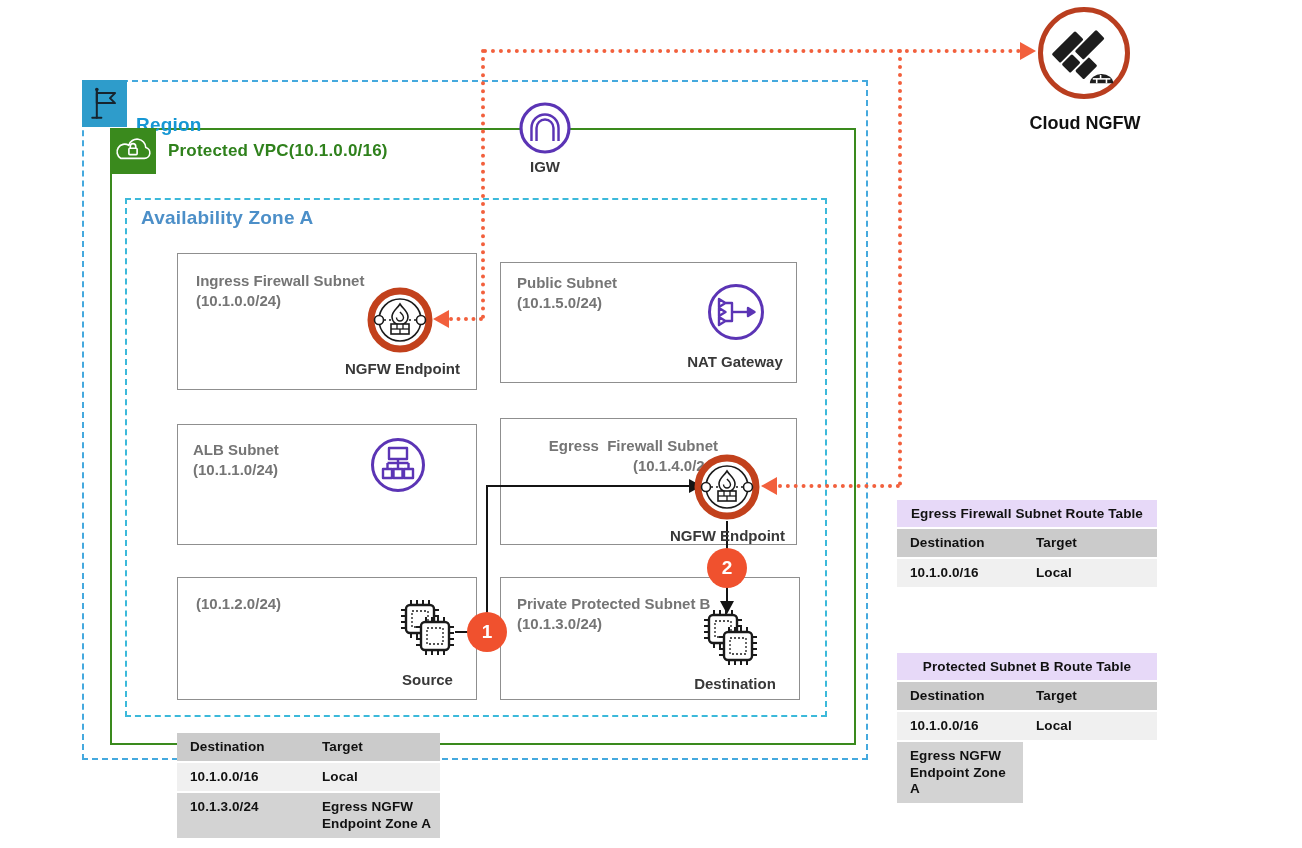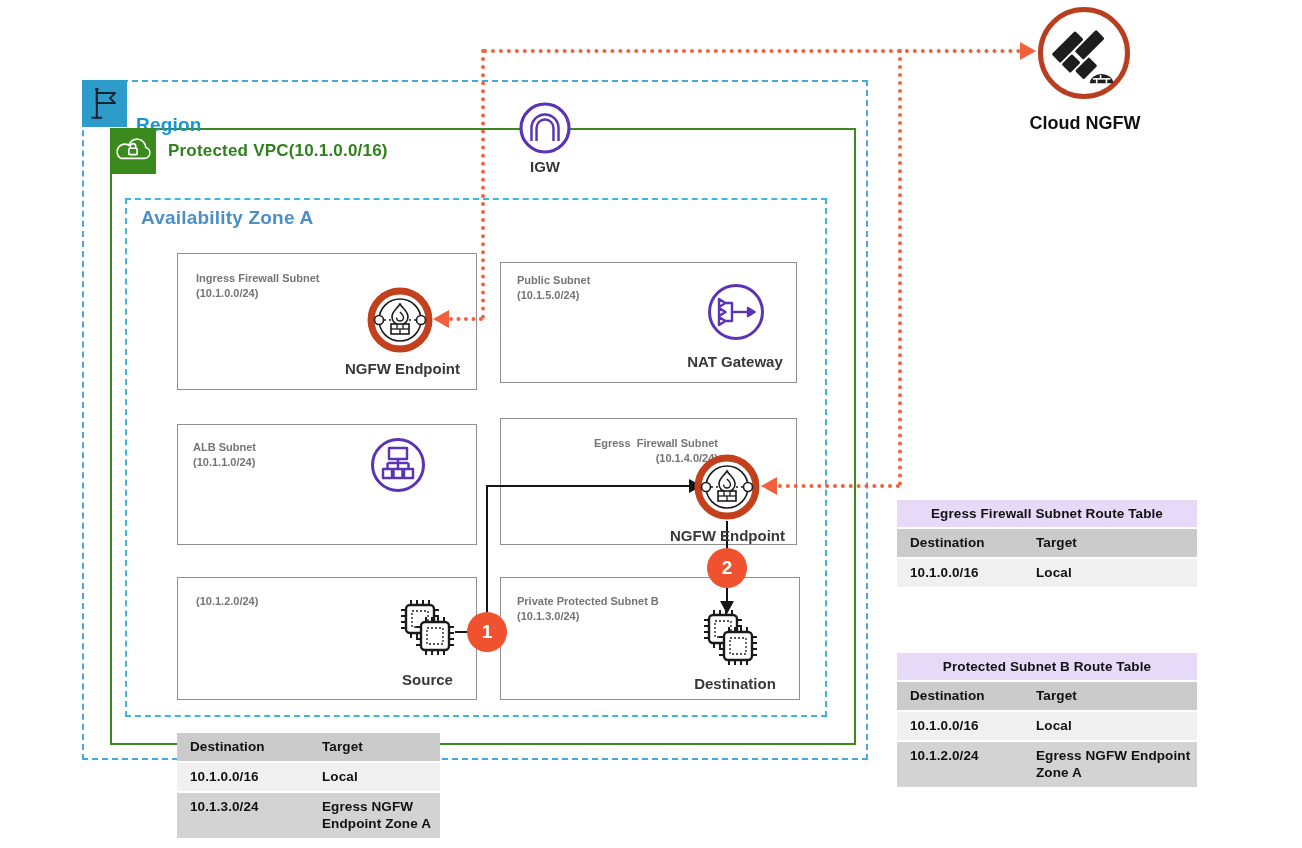--- a/index.html
+++ b/index.html
@@ -9,21 +9,21 @@
   
   .region-border{border:2px dashed #45A9DE;z-index:0;}
   .vpc-border{border:2px solid #3A8A1D;z-index:0;}
   .az-border{border:2px dashed #3CB9DA;z-index:0;}
   .subnet{border:1.5px solid #8F8F8F;background:transparent;z-index:1;}
   .corner-badge{display:flex;align-items:center;justify-content:center;z-index:3;}
   
   .region-label{color:#1697D4;font-size:19px;font-weight:800;letter-spacing:.2px;z-index:3;}
   .vpc-label{color:#2F811C;font-size:17px;font-weight:800;letter-spacing:.2px;z-index:3;}
   .az-label{color:#4C8FC8;font-size:19px;font-weight:800;letter-spacing:.2px;z-index:3;}
-  .subnet-title{color:#757575;font-size:11px;font-weight:700;line-height:1.35;z-index:2;}
+  .subnet-title{color:#757575;font-size:15px;font-weight:700;line-height:1.35;z-index:2;}
   .subnet-title .subnet-name{white-space:pre-wrap;}
   .res-label{color:#383838;font-size:15px;font-weight:700;text-align:center;line-height:1.15;z-index:3;}
   
   .dotted-h{border-top:4px dotted #F2603D;height:0;z-index:2;}
   .dotted-v{border-left:4px dotted #F2603D;width:0;z-index:2;}
   .solid-h{background:#141414;height:2px;z-index:2;}
   .solid-v{background:#141414;width:2px;z-index:2;}
   .arr{width:0;height:0;z-index:3;}
   .arr-right-o{border-left:16px solid #F2603D;border-top:9px solid transparent;border-bottom:9px solid transparent;}
   .arr-left-o{border-right:16px solid #F2603D;border-top:9px solid transparent;border-bottom:9px solid transparent;}
@@ -31,21 +31,21 @@
   .arr-down-k{border-top:13px solid #141414;border-left:7px solid transparent;border-right:7px solid transparent;}
   
   .step{width:40px;height:40px;border-radius:50%;background:#F0512E;color:#fff;font-size:19px;
         font-weight:800;display:flex;align-items:center;justify-content:center;z-index:5;}
   
   .icon{display:flex;align-items:center;justify-content:center;z-index:3;}
   .cloud-ngfw-circle{width:92px;height:92px;border:5px solid #B93E1F;border-radius:50%;background:#fff;
         display:flex;align-items:center;justify-content:center;z-index:3;}
   .cloud-ngfw-label{color:#111;font-size:18px;font-weight:800;text-align:center;z-index:3;}
   
-  .rt{width:300px;font-size:13.5px;font-weight:700;color:#111;z-index:6;letter-spacing:.1px;}
+  .rt{width:260px;font-size:13.5px;font-weight:700;color:#111;z-index:6;letter-spacing:.1px;}
   .rt-title{background:#E7D9F8;text-align:center;padding:6px 4px;margin-bottom:2px;}
   .rt-row{display:grid;grid-template-columns:126px 1fr;margin-bottom:2px;}
   .rt-row>div{padding:6px 6px 6px 13px;line-height:1.2;}
   .rt-head>div{background:#CBCBCB;}
   .row-light>div{background:#F0F0F0;}
   .row-dark>div{background:#D3D3D3;}
   .rt-c{width:263px;}
   .rt-c .rt-row{grid-template-columns:132px 1fr;}
 </style>
 </head>
@@ -342,21 +342,20 @@
     <div class="rt-title">Protected Subnet B Route Table</div>
     <div class="rt-row rt-head">
       <div>Destination</div>
       <div>Target</div>
     </div>
     <div class="rt-row row-light">
       <div>10.1.0.0/16</div>
       <div>Local</div>
     </div>
     <div class="rt-row row-dark">
-      <div>10.1.2.0/24</div>
       <div>Egress NGFW Endpoint Zone A</div>
     </div>
   </div>
 
   <div class="abs rt rt-c" style="left:177px;top:733px;">
     <div class="rt-row rt-head">
       <div>Destination</div>
       <div>Target</div>
     </div>
     <div class="rt-row row-light">

